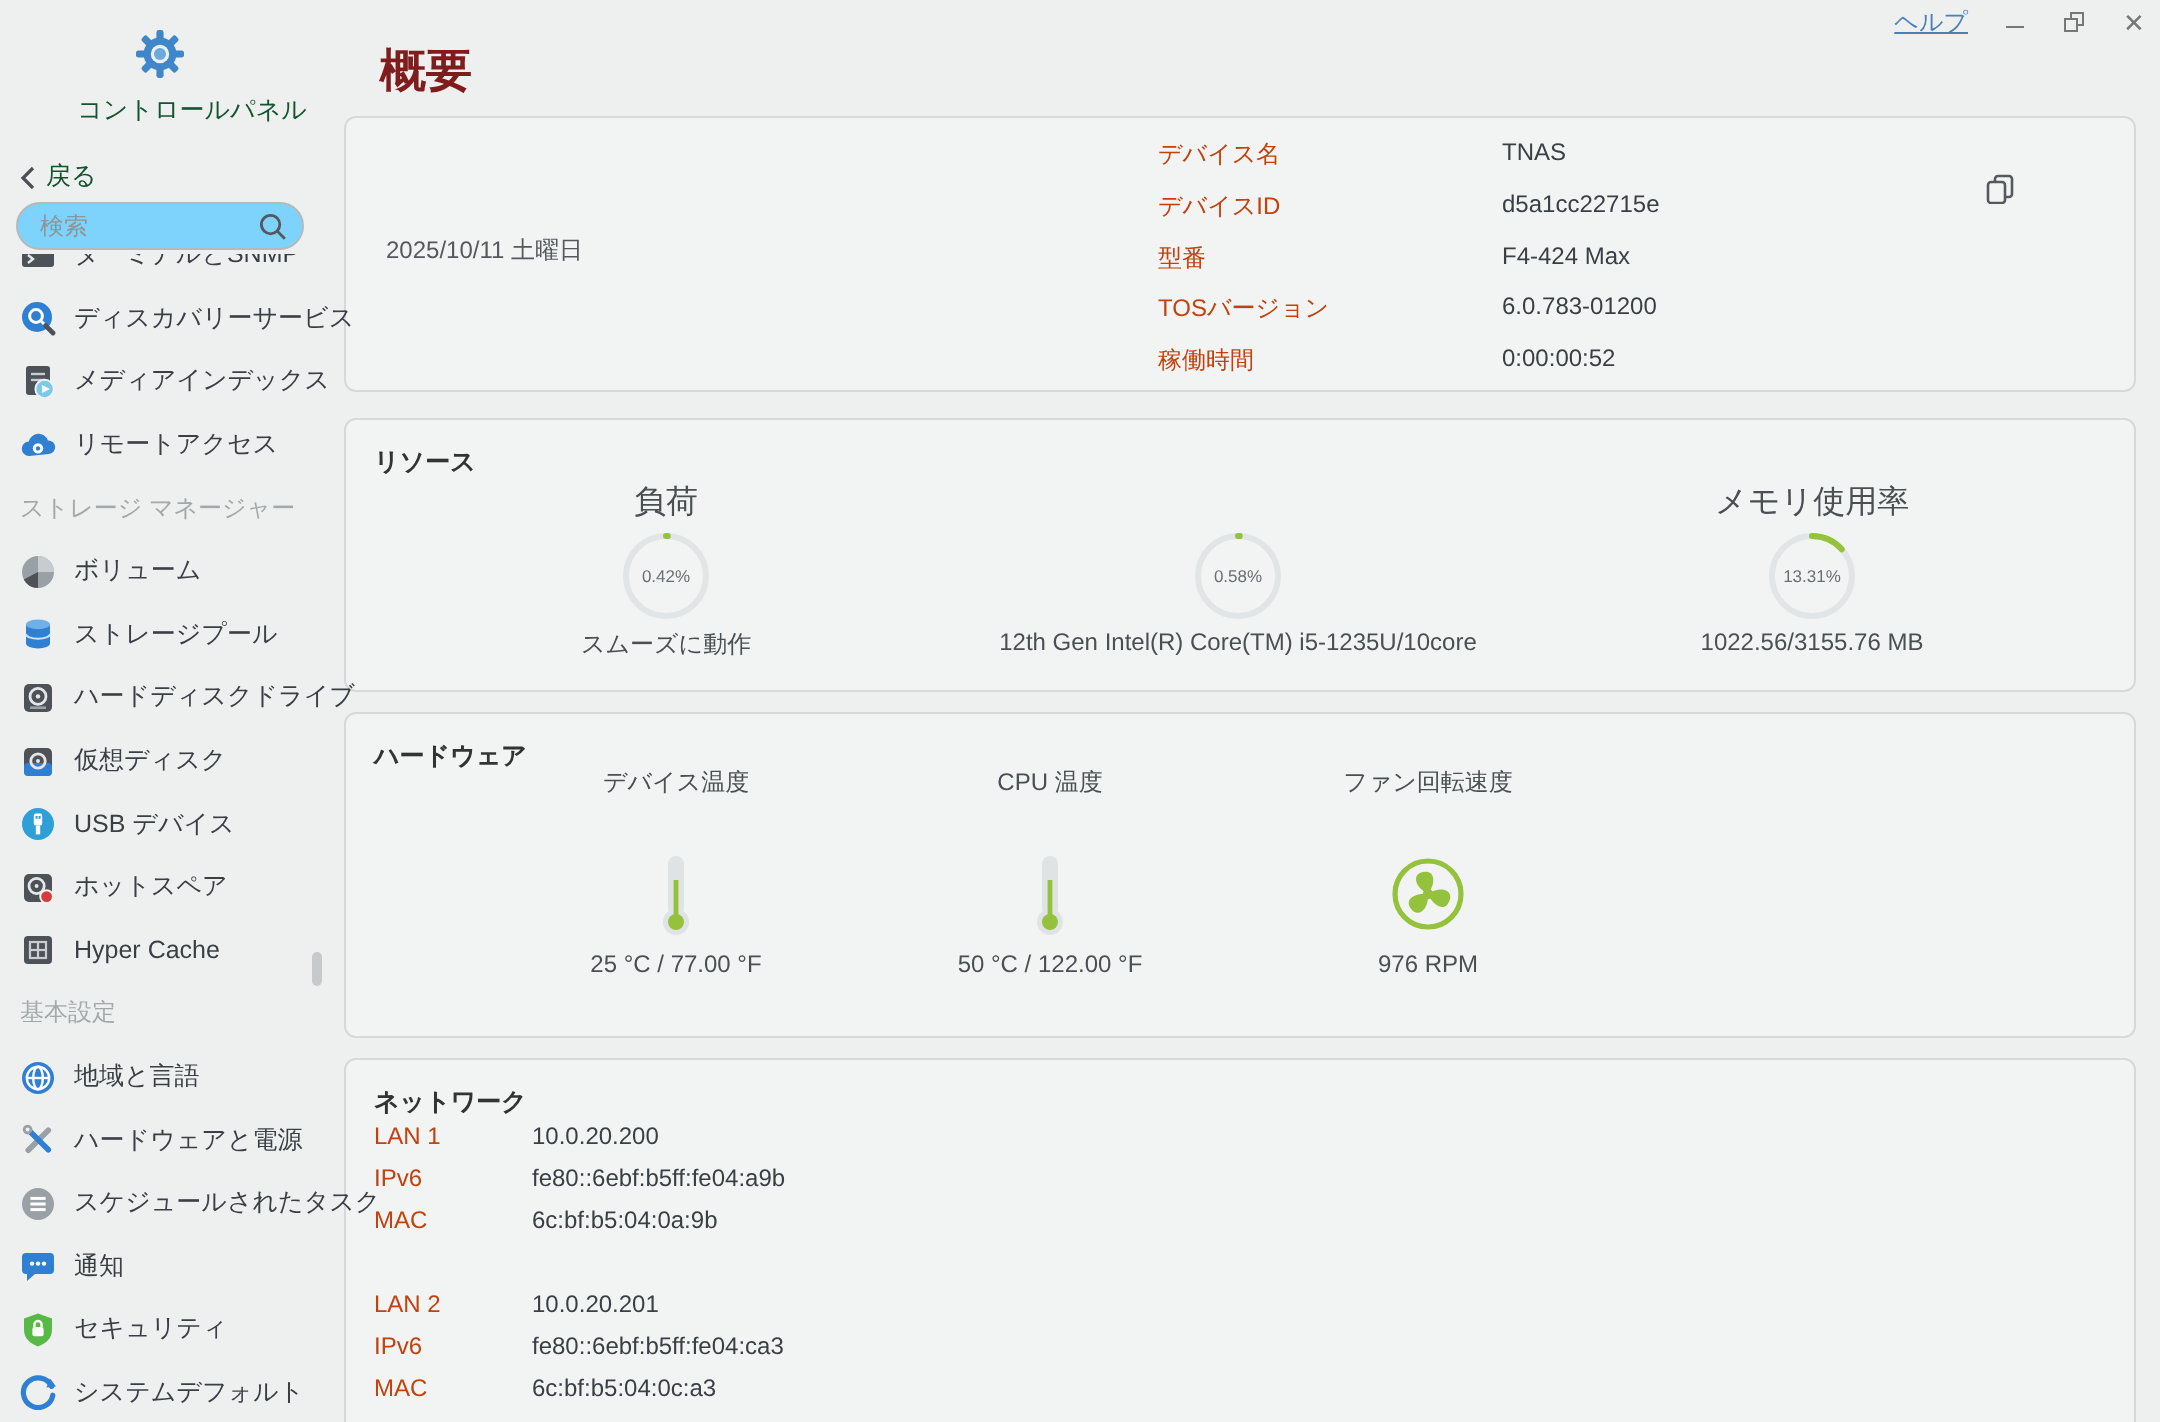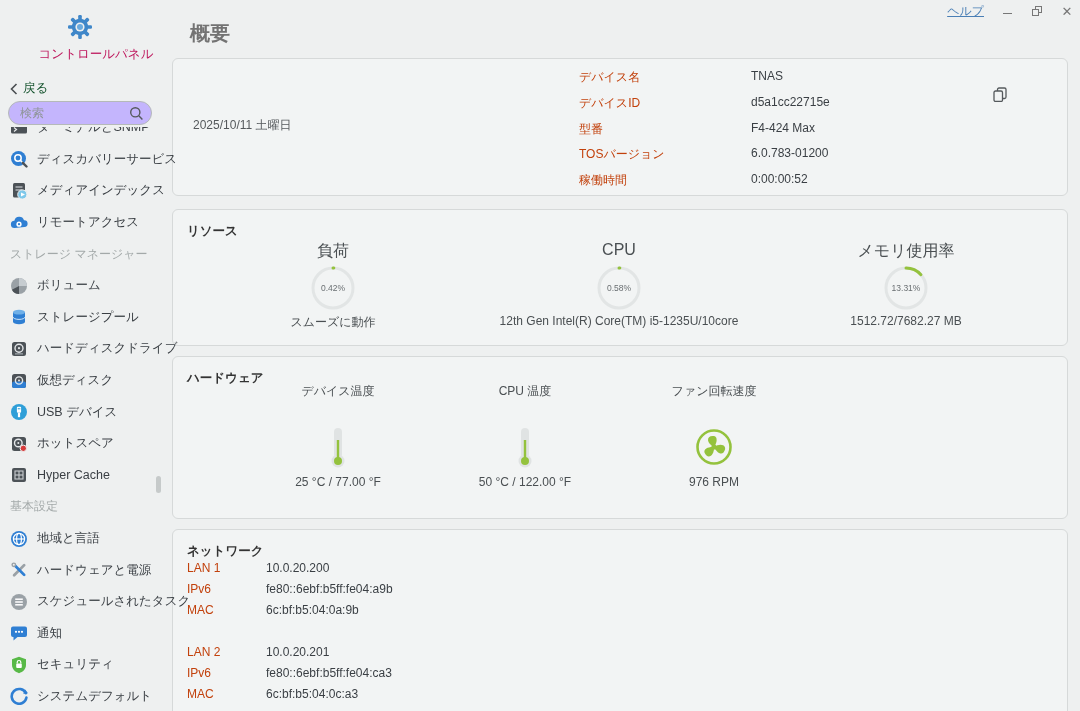--- a/index.html
+++ b/index.html
@@ -14,38 +14,38 @@
   .min-glyph { width:9px; height:0; border-top:1.5px solid #777; margin-top:4px; }
   .restore-glyph { position:relative; width:10px; height:10px; }
   .restore-glyph .r1 { position:absolute; left:0; bottom:0; width:7px; height:7px; border:1px solid #777; background:#eef0f0; }
   .restore-glyph .r2 { position:absolute; right:0; top:0; width:7px; height:7px; border:1px solid #777; }
   .close-glyph { font-size:13px; color:#777; line-height:1; }
 
   
   #sidebar { position:absolute; left:0; top:0; width:162px; height:711px; }
   .cp-header { position:absolute; left:0; top:14px; width:160px; text-align:center; }
   .cp-gear { display:inline-block; }
-  .cp-title { margin-top:2px; font-size:12.5px; color:#be185d;padding-left:32px; }
+  .cp-title { margin-top:2px; font-size:12.5px; color:#14532d;padding-left:32px; }
   .back-row { position:absolute; left:10px; top:80px; display:flex; align-items:center; gap:5px; font-size:12.5px; color:#14532d; cursor:pointer; }
   .search-wrap { position:absolute; left:0; top:95px; width:162px; height:32px; background:#eef0f0; z-index:5; }
-  .search-pill { position:absolute; left:8px; top:6px; width:144px; height:24px; border:1px solid #b5b9b9; border-radius:12px; background:#c4b5fd; display:flex; align-items:center; }
+  .search-pill { position:absolute; left:8px; top:6px; width:144px; height:24px; border:1px solid #b5b9b9; border-radius:12px; background:#7dd3fc; display:flex; align-items:center; }
   .search-pill input { flex:1; border:none; outline:none; background:transparent; font-size:12px; color:#444; padding-left:11px; width:100px; font-family:inherit; }
   .search-pill input::placeholder { color:#8f9597; }
   .search-mag { margin-right:7px; display:flex; }
   #nav-list { position:absolute; left:0; top:112px; width:162px; z-index:1; }
   .nav-item { height:31.6px; display:flex; align-items:center; cursor:pointer; }
   .nav-item .nav-icon { width:18px; height:18px; margin-left:10px; flex:none; }
   .nav-item .nav-label { margin-left:9px; font-size:12.5px; color:#3a3f44; white-space:nowrap; }
   .nav-section { height:31.6px; display:flex; align-items:center; }
   .nav-section .nav-label { margin-left:10px; font-size:12px; color:#a3a9a9; white-space:nowrap; }
   .side-scrollbar { position:absolute; left:156px; top:476px; width:5px; height:17px; border-radius:3px; background:#c6caca; z-index:6; }
 
   
   #main { position:absolute; left:0; top:0; width:1080px; height:711px; }
-  .page-title { position:absolute; left:190px; top:20px; font-size:20px; font-weight:bold; color:#737373; }
+  .page-title { position:absolute; left:190px; top:20px; font-size:23px; font-weight:bold; color:#7f1d1d; }
   .panel { position:absolute; left:172px; width:896px; background:#f2f4f4; border:1px solid #d6d9d9; border-radius:6px; }
   .panel-title { position:absolute; left:14px; top:13px; font-size:12.5px; font-weight:bold; color:#333; }
 
   
   #panel-device { top:58px; height:138px; }
   .clock { position:absolute; left:18px; top:14px; font-size:37px; color:#3c4043; letter-spacing:1px; }
   .clock-date { position:absolute; left:20px; top:58px; font-size:12px; color:#55595c; }
   .dev-row { position:absolute; left:406px; width:470px; height:20px; font-size:12px; }
   .dev-label { position:absolute; left:0; top:0; color:#c2410c; }
   .dev-value { position:absolute; left:172px; top:0; color:#3a3f44; }
@@ -330,36 +330,35 @@
     <div class="res-col" style="left: 20px; top: 0px; height: 137px;">
           <div class="gauge-label">負荷</div>
           <svg class="gauge-svg" width="48" height="48" viewBox="0 0 48 48">
             <circle cx="24" cy="24" r="20" fill="none" stroke="#e2e5e5" stroke-width="3"></circle>
             <circle cx="24" cy="24" r="20" fill="none" stroke="#94c23d" stroke-width="3" stroke-linecap="round" stroke-dasharray="0.9 125.66370614359172" transform="rotate(-90 24 24)"></circle>
             <text x="24" y="27" text-anchor="middle" class="gauge-pct">0.42%</text>
           </svg>
           <div class="gauge-caption">スムーズに動作</div>
         </div>
         <div class="res-col" style="left: 306px; top: 0px; height: 137px;">
-          <div class="gauge-label">CPU</div>
           <svg class="gauge-svg" width="48" height="48" viewBox="0 0 48 48">
             <circle cx="24" cy="24" r="20" fill="none" stroke="#e2e5e5" stroke-width="3"></circle>
             <circle cx="24" cy="24" r="20" fill="none" stroke="#94c23d" stroke-width="3" stroke-linecap="round" stroke-dasharray="0.9 125.66370614359172" transform="rotate(-90 24 24)"></circle>
             <text x="24" y="27" text-anchor="middle" class="gauge-pct">0.58%</text>
           </svg>
           <div class="gauge-caption">12th Gen Intel(R) Core(TM) i5-1235U/10core</div>
         </div>
         <div class="res-col" style="left: 593px; top: 0px; height: 137px;">
           <div class="gauge-label">メモリ使用率</div>
           <svg class="gauge-svg" width="48" height="48" viewBox="0 0 48 48">
             <circle cx="24" cy="24" r="20" fill="none" stroke="#e2e5e5" stroke-width="3"></circle>
             <circle cx="24" cy="24" r="20" fill="none" stroke="#94c23d" stroke-width="3" stroke-linecap="round" stroke-dasharray="16.72583928771206 125.66370614359172" transform="rotate(-90 24 24)"></circle>
             <text x="24" y="27" text-anchor="middle" class="gauge-pct">13.31%</text>
           </svg>
-          <div class="gauge-caption">1512.72/7682.27 MB</div>
+          <div class="gauge-caption">1022.56/3155.76 MB</div>
         </div>
       </div>
 
     <div class="panel" id="panel-hardware">
       <div class="panel-title">ハードウェア</div>
     <div class="hw-col" style="left: 45px; top: 0px; height: 163px;">
           <div class="hw-label">デバイス温度</div>
           <div class="hw-icon"><svg width="20" height="42" viewBox="0 0 20 42">
               <rect x="6" y="1" width="8" height="30" rx="4" fill="#e0e3e3"></rect>
               <circle cx="10" cy="34" r="6.5" fill="#e0e3e3"></circle>

